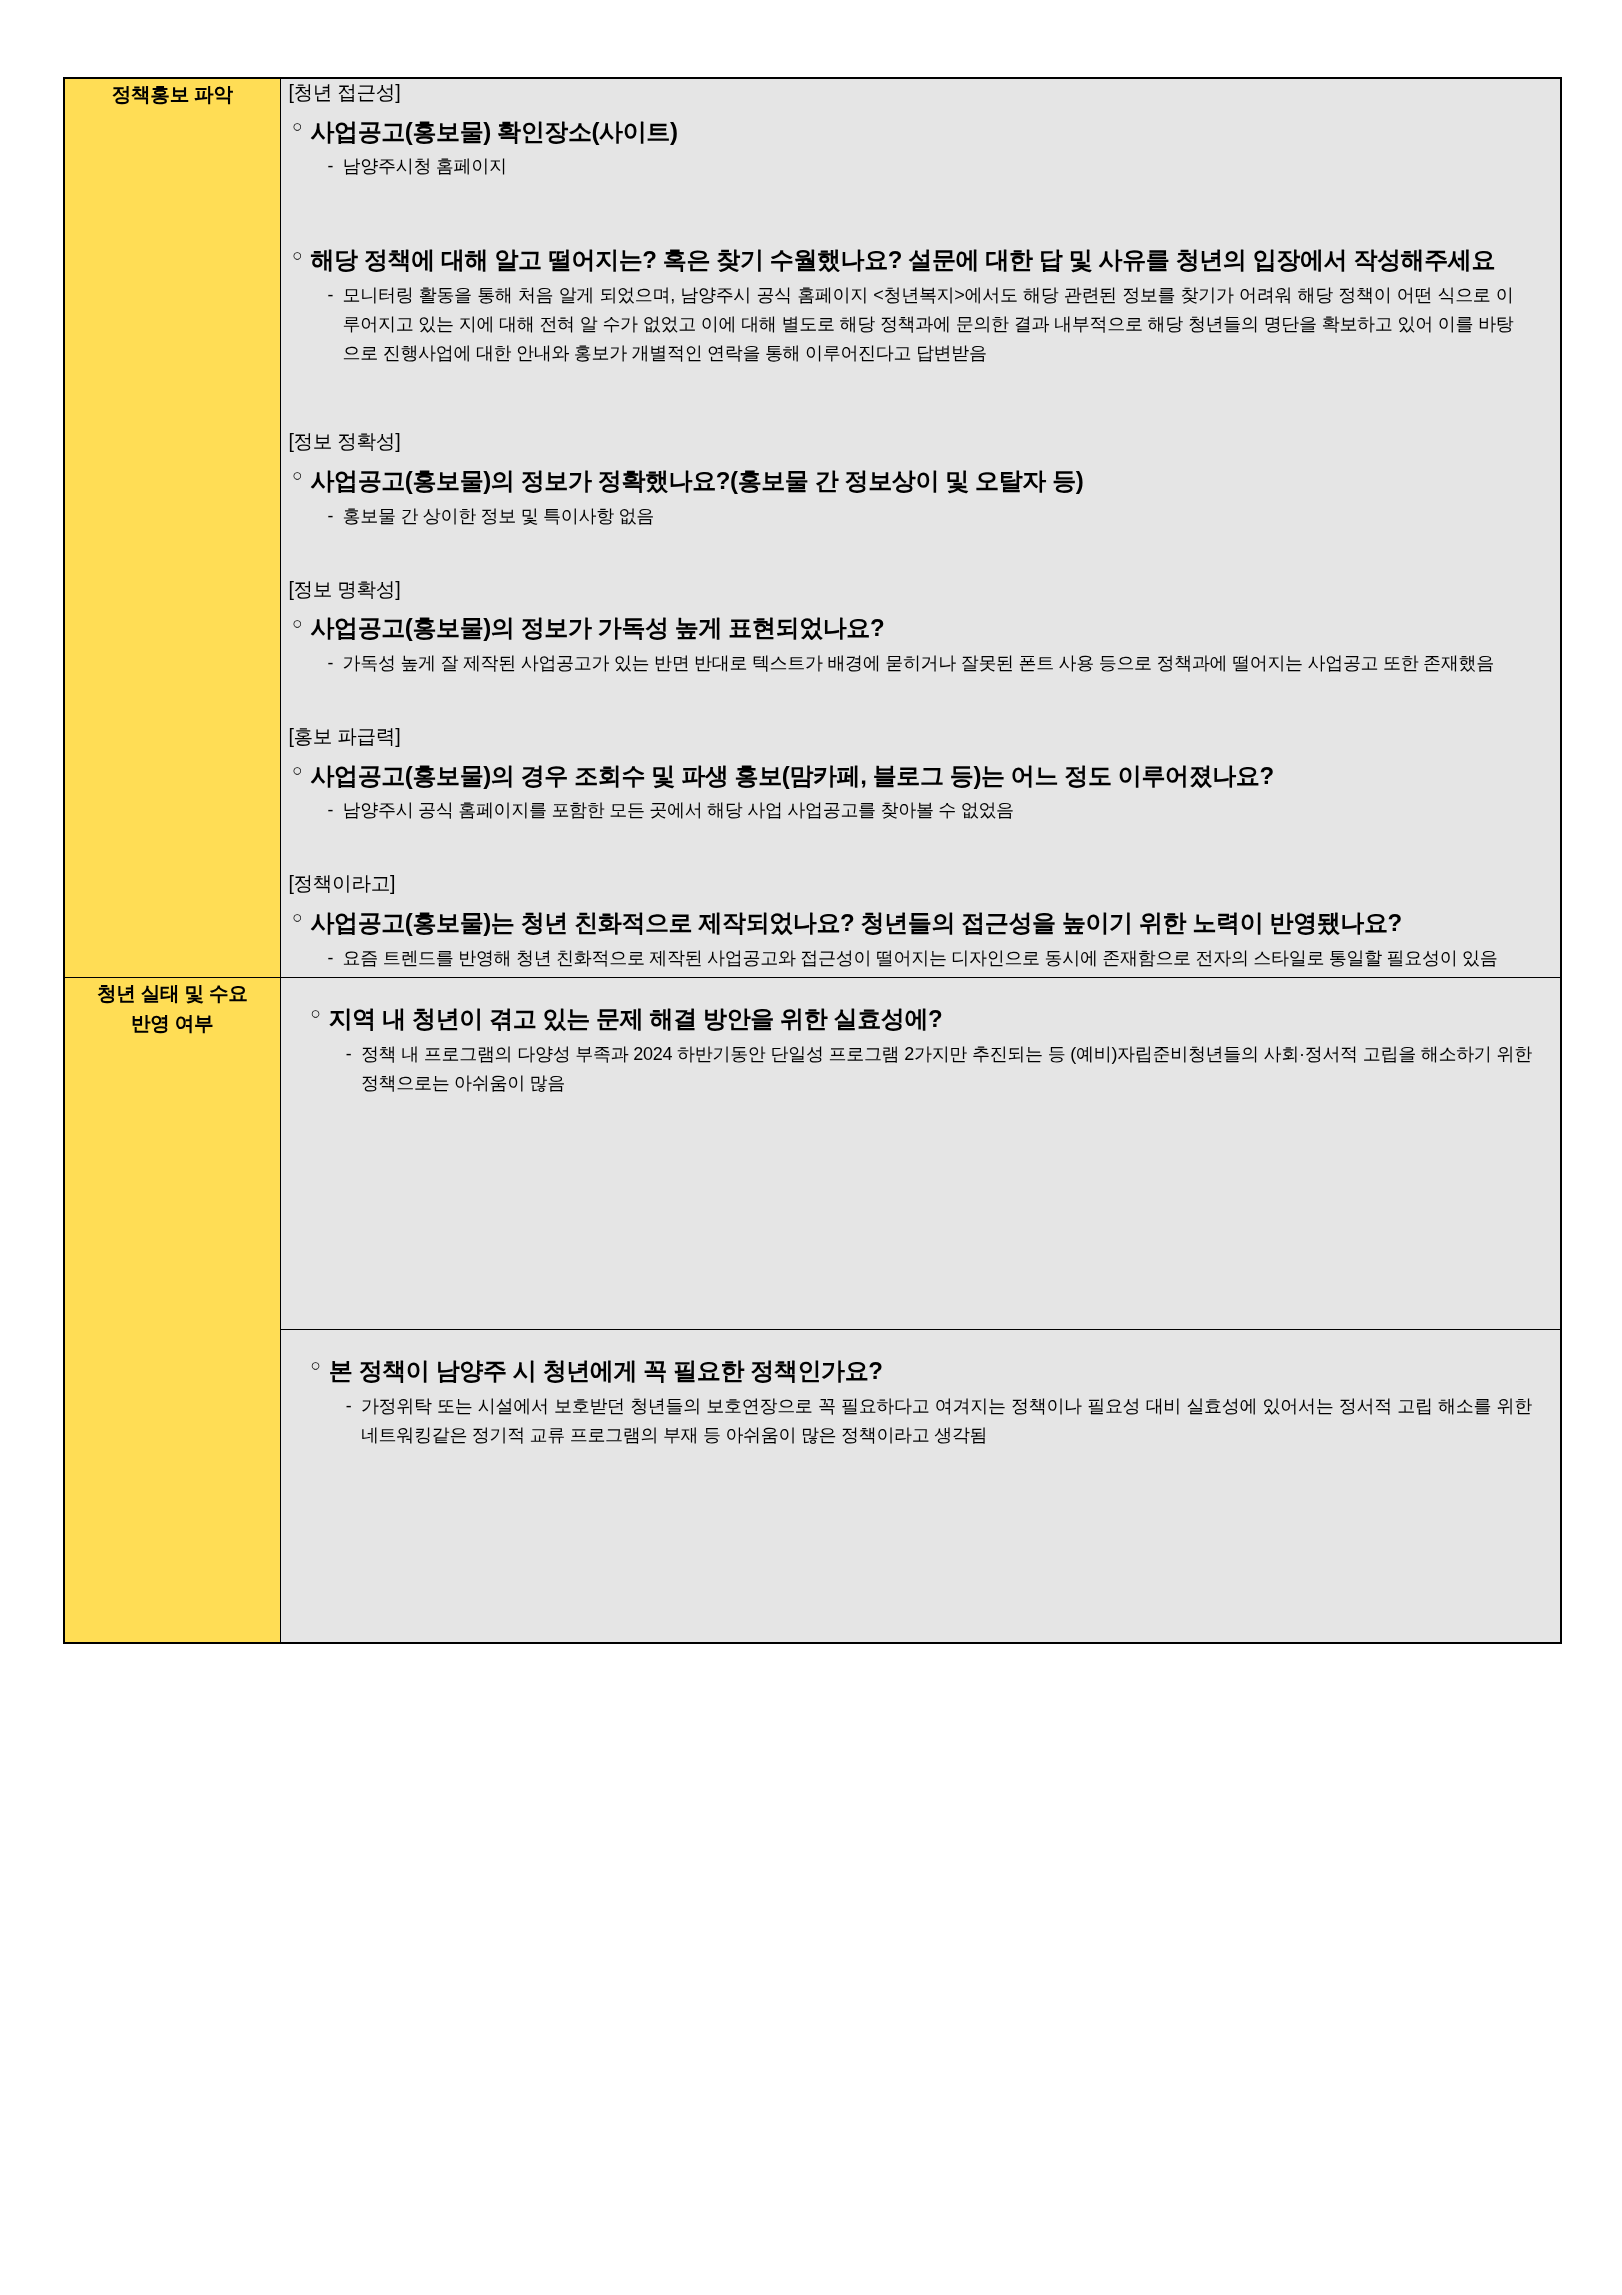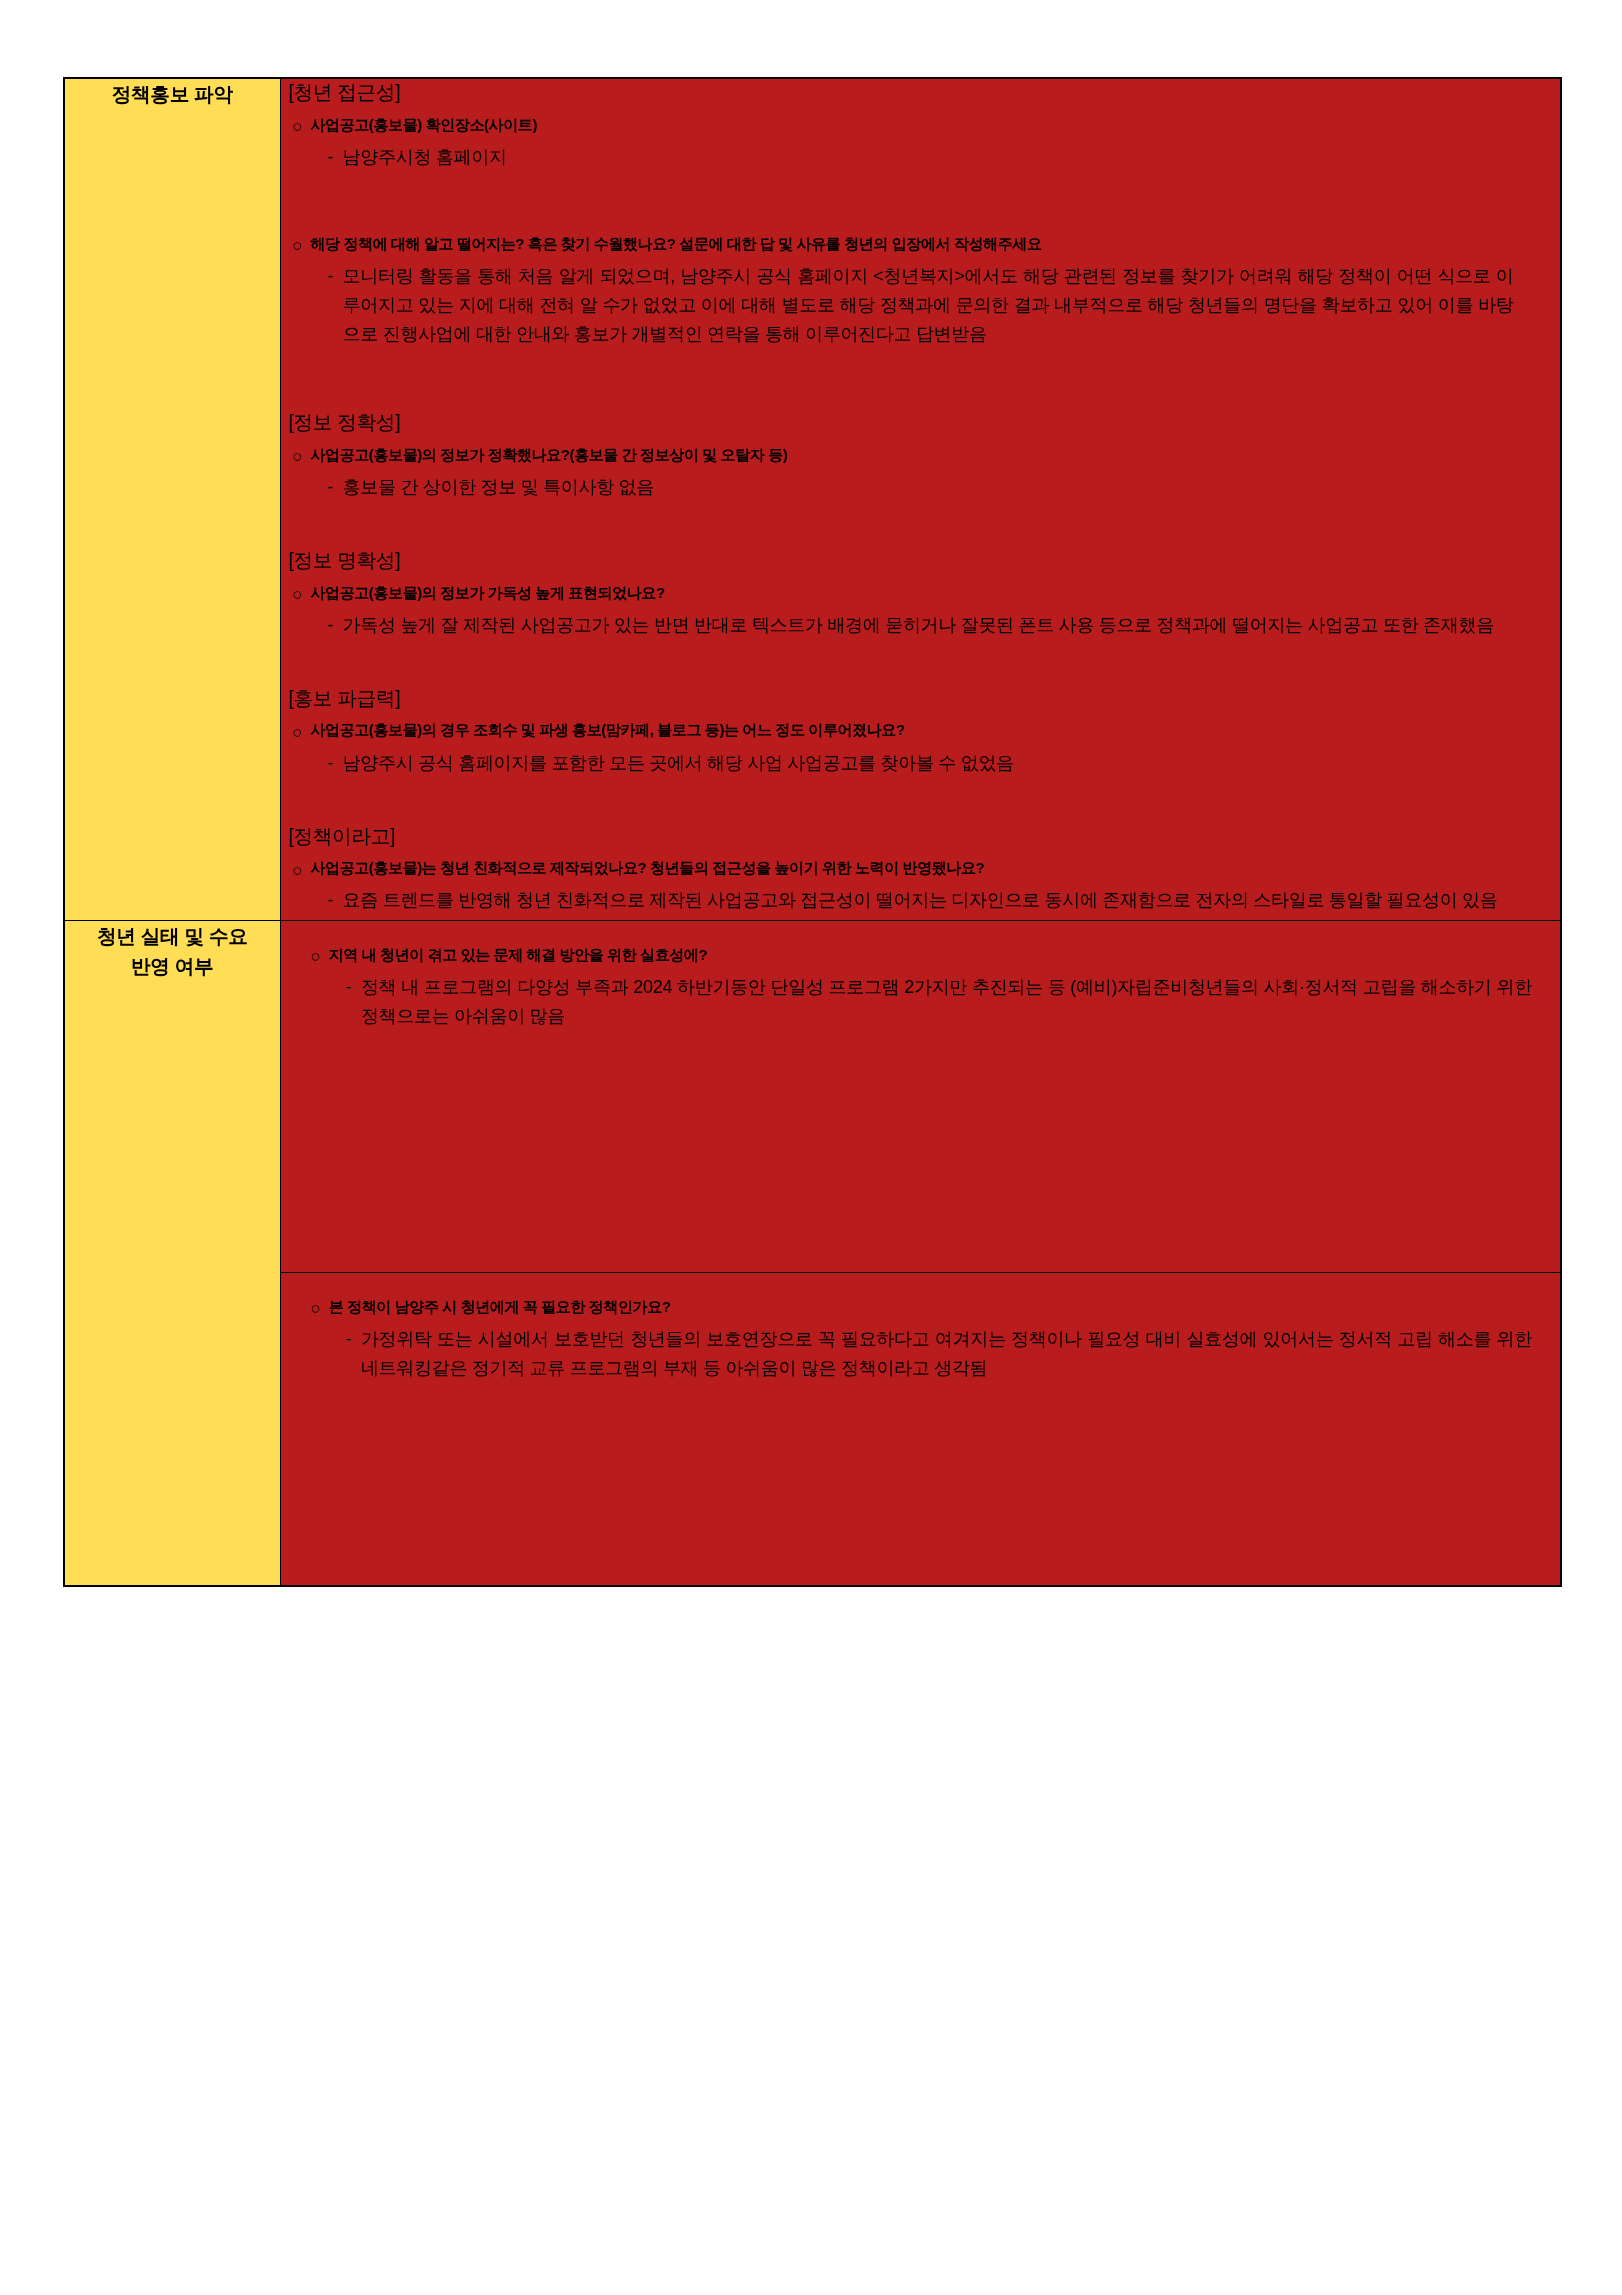--- a/index.html
+++ b/index.html
@@ -37,42 +37,42 @@
     text-align: center;
     vertical-align: middle;
     font-size: 19.6px;
     line-height: 1.55;
     font-weight: 600;
     letter-spacing: -0.3px;
     padding: 6.5px 9.2px;
   }
   td.content-cell {
     padding: 17px 26px 22px 18.3px;
-    background: #b91c1c;
+    background: #e5e5e5;
   }
   .sec-head {
     font-size: 19.6px;
     letter-spacing: -0.3px;
     margin: 0 0 6.5px 7.9px;
     font-weight: 400;
   }
   .q-row {
     display: flex;
     align-items: flex-start;
     margin: 0 0 2.6px 11.8px;
   }
   .q-marker {
     flex: 0 0 auto;
     font-size: 17px;
     line-height: 1.55;
     margin-right: 7.9px;
     padding-top: 1.3px;
   }
   .q-text {
-    font-size: 15px;
+    font-size: 24px;
     line-height: 1.55;
     font-weight: 700;
     letter-spacing: -0.4px;
   }
   .q-text .underline {
     text-underline-offset: 3.9px;
   }
   .a-row {
     display: flex;
     align-items: flex-start;

